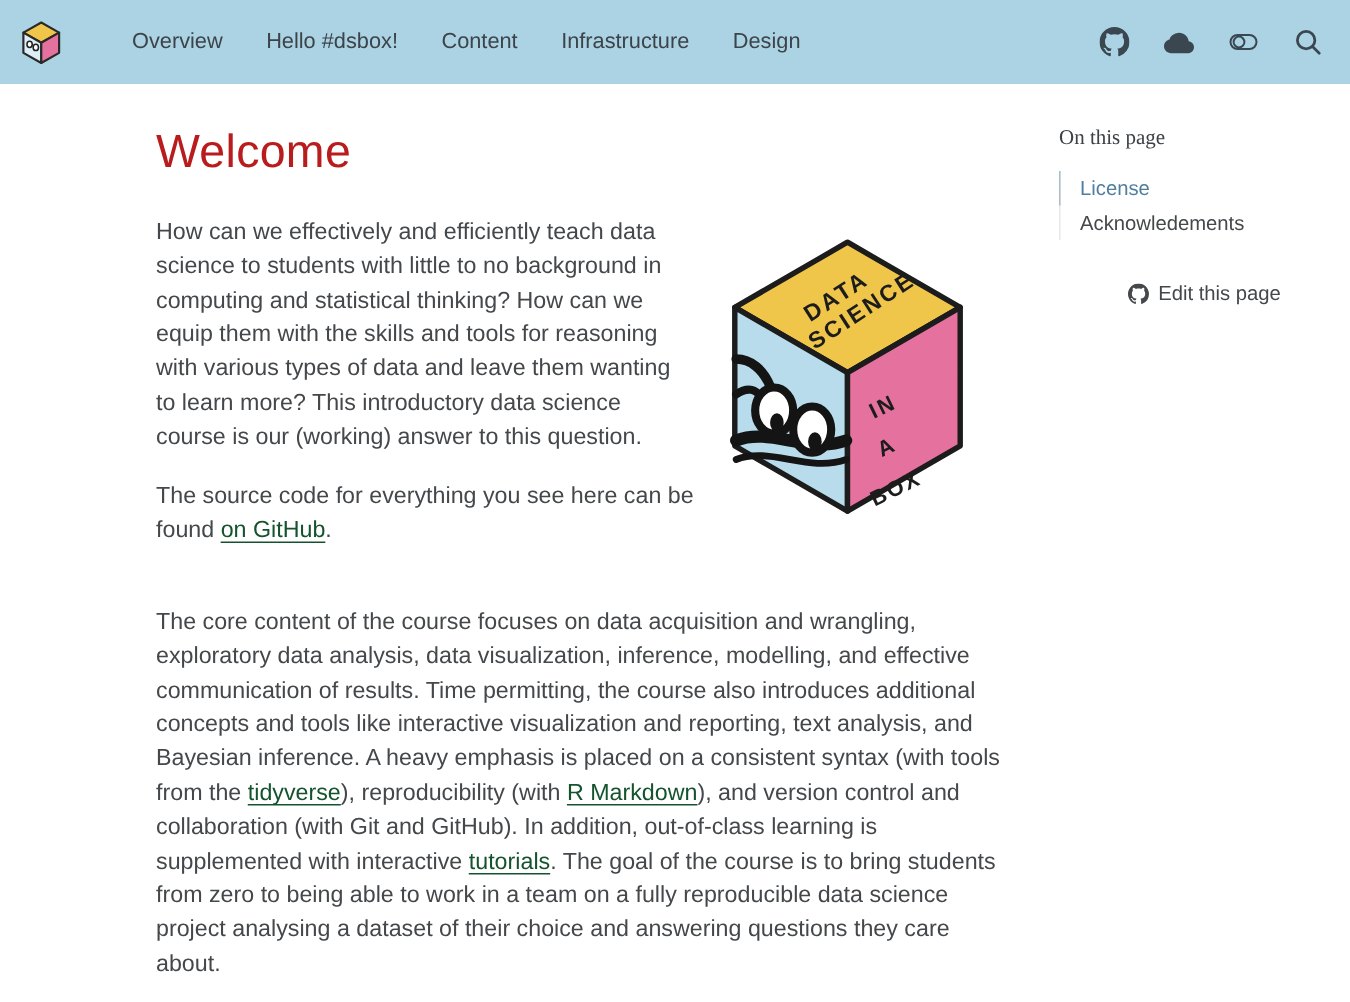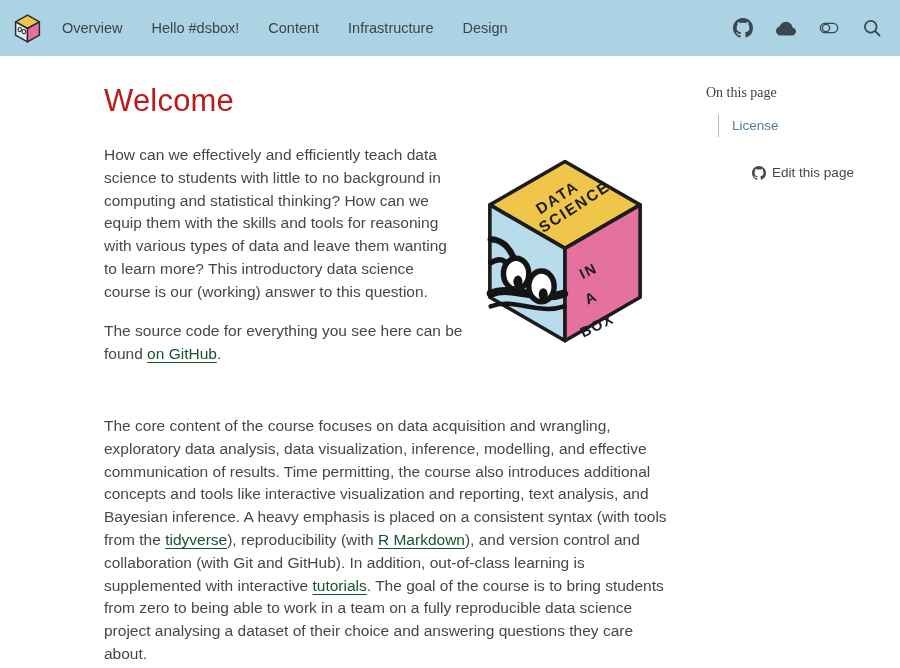--- a/index.html
+++ b/index.html
@@ -7,44 +7,44 @@
   body {
     width:900px; height:668px; overflow:hidden;
     background:#ffffff;
     font-family:"Liberation Sans", sans-serif;
     color:#45484b;
   }
   
   .navbar {
     height:56px; background:#abd3e4;
     display:flex; align-items:center;
-    padding:0 18px 0 14px; gap:2px;
+    padding:0 18px 0 14px; gap:28px;
   }
   .navbar-logo { width:27px; height:29px; flex:0 0 auto; cursor:pointer; }
   .nav-links { display:flex; gap:29px; margin-left:19px; }
   .nav-links a {
     color:#3c444a; font-size:14.5px; text-decoration:none; white-space:nowrap;
   }
   .header-icons { margin-left:auto; display:flex; align-items:center; gap:23px; }
   .header-icons .hicon { width:20px; height:20px; display:block; cursor:pointer; }
   
   .layout { display:flex; padding:27px 0 0 104px; }
   main { width:572px; flex:0 0 auto; }
   h1.page-title {
     font-size:31px; font-weight:500; color:#b91c1c;
     margin:0 0 25px 0; letter-spacing:.2px;
   }
-  p.para { margin:16px 0 17px 0; font-size:15.5px; line-height:1.47; color:#45484b; }
+  p.para { margin:5px 0 17px 0; font-size:15.5px; line-height:1.47; color:#45484b; }
   a.txt-link { color:#14532d; text-decoration:underline; text-underline-offset:3px; cursor:pointer; }
   .cube-figure { float:right; width:172px; height:198px; margin:9px 25px 12px 16px; }
   .body-paras { clear:both; padding-top:16px; }
   
   aside.toc { width:196px; margin-left:30px; font-size:13.5px; }
   .toc-title { font-size:14px; color:#3c4145; margin:2px 0 13px 0;font-family:Liberation Serif, serif; }
-  .toc-list { list-style:none; margin:12px; padding:0; border-left:1px solid #e8e8e8; }
+  .toc-list { list-style:none; margin:0; padding:0; border-left:1px solid #e8e8e8; }
   .toc-list a {
     display:block; padding:4px 0 4px 13px; color:#45484b;
     text-decoration:none; cursor:pointer;
   }
   .toc-list a.active { color:#527e9e; border-left:1px solid #a9bcc9; margin-left:-1px; }
   .toc-actions { margin-top:25px; }
   .toc-action {
     display:flex; align-items:center; gap:6px;
     color:#45484b; text-decoration:none; padding:3px 0; cursor:pointer;justify-content:center;
   }
@@ -139,20 +139,23 @@
         <p class="para"></p>
       </div>
   </main>
 
   <aside class="toc">
     <div class="toc-title">On this page</div>
     <ul class="toc-list">
         <li>
           <a href="#" class="active">License</a>
         </li>
+        <li>
+          <a href="#">Acknowledements</a>
+        </li>
       </ul>
 
     <div class="toc-actions">
       <a class="toc-action">
         <svg class="gh-small" viewBox="0 0 16 16" fill="#45484b">
           <path d="M8 0C3.58 0 0 3.58 0 8c0 3.54 2.29 6.53 5.47 7.59.4.07.55-.17.55-.38 0-.19-.01-.82-.01-1.49-2.01.37-2.53-.49-2.69-.94-.09-.23-.48-.94-.82-1.13-.28-.15-.68-.52-.01-.53.63-.01 1.08.58 1.23.82.72 1.21 1.87.87 2.33.66.07-.52.28-.87.51-1.07-1.78-.2-3.64-.89-3.64-3.95 0-.87.31-1.59.82-2.15-.08-.2-.36-1.02.08-2.12 0 0 .67-.21 2.2.82.64-.18 1.32-.27 2-.27s1.36.09 2 .27c1.53-1.04 2.2-.82 2.2-.82.44 1.1.16 1.92.08 2.12.51.56.82 1.27.82 2.15 0 3.07-1.87 3.75-3.65 3.95.29.25.54.73.54 1.48 0 1.07-.01 1.93-.01 2.2 0 .21.15.46.55.38A8.01 8.01 0 0 0 16 8c0-4.42-3.58-8-8-8z"></path>
         </svg>
         <span>Edit this page</span>
       </a>
     </div>

